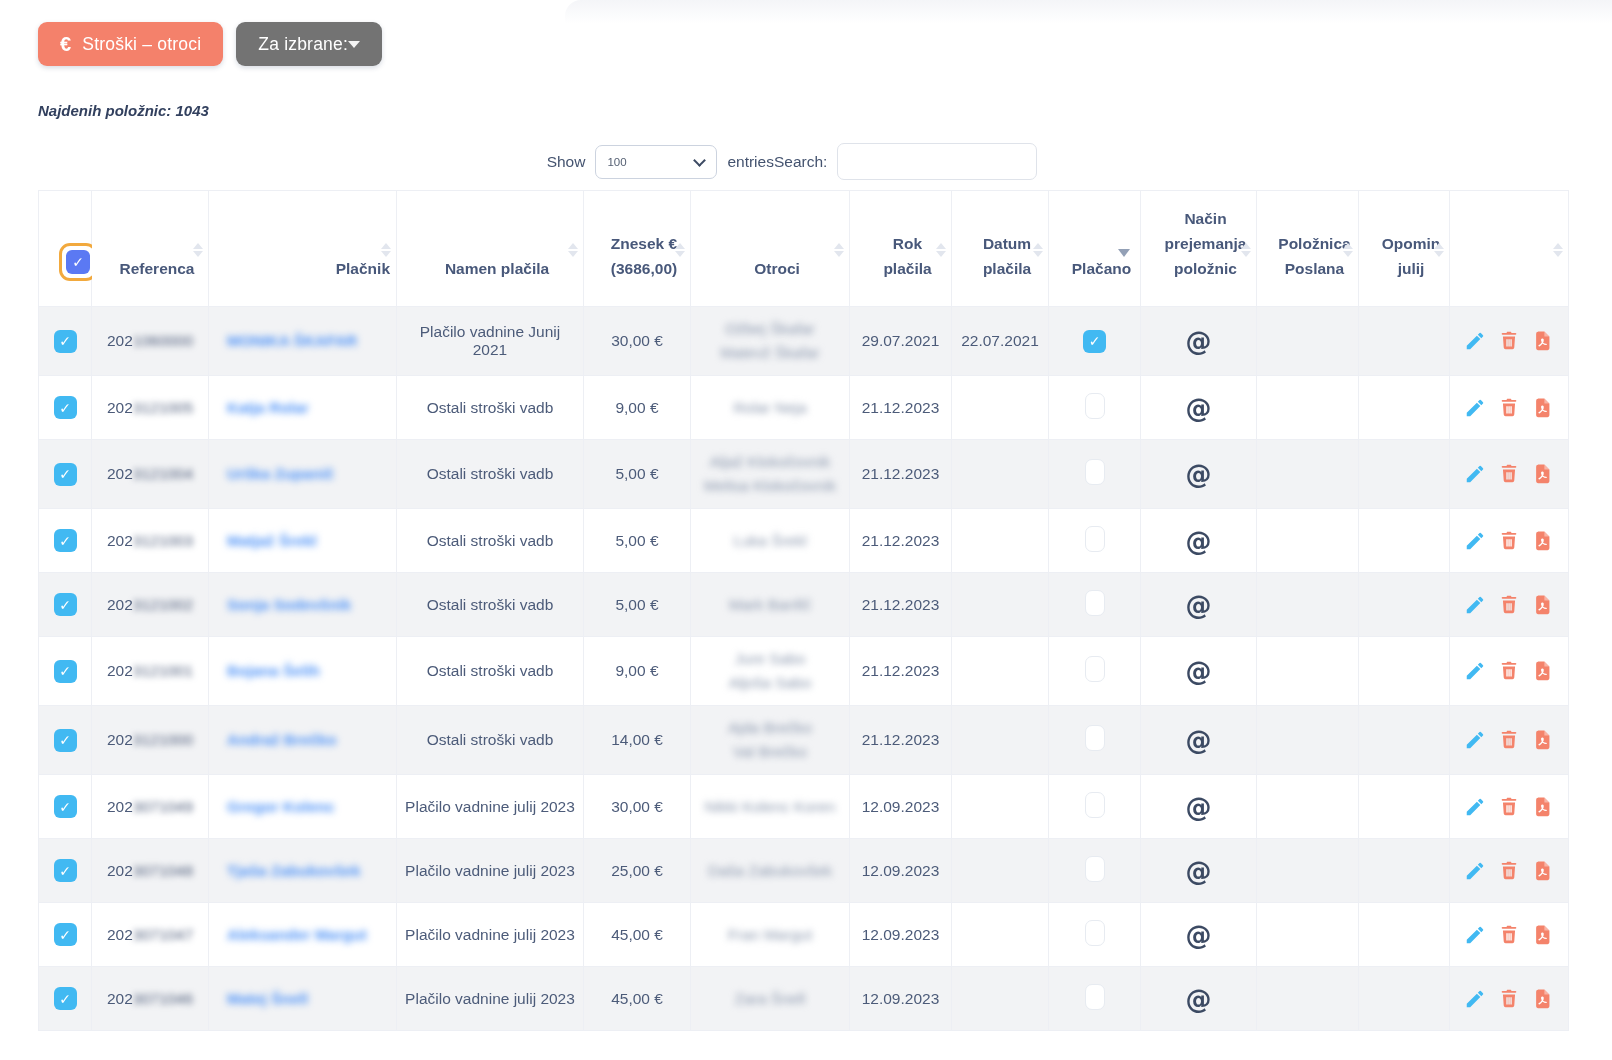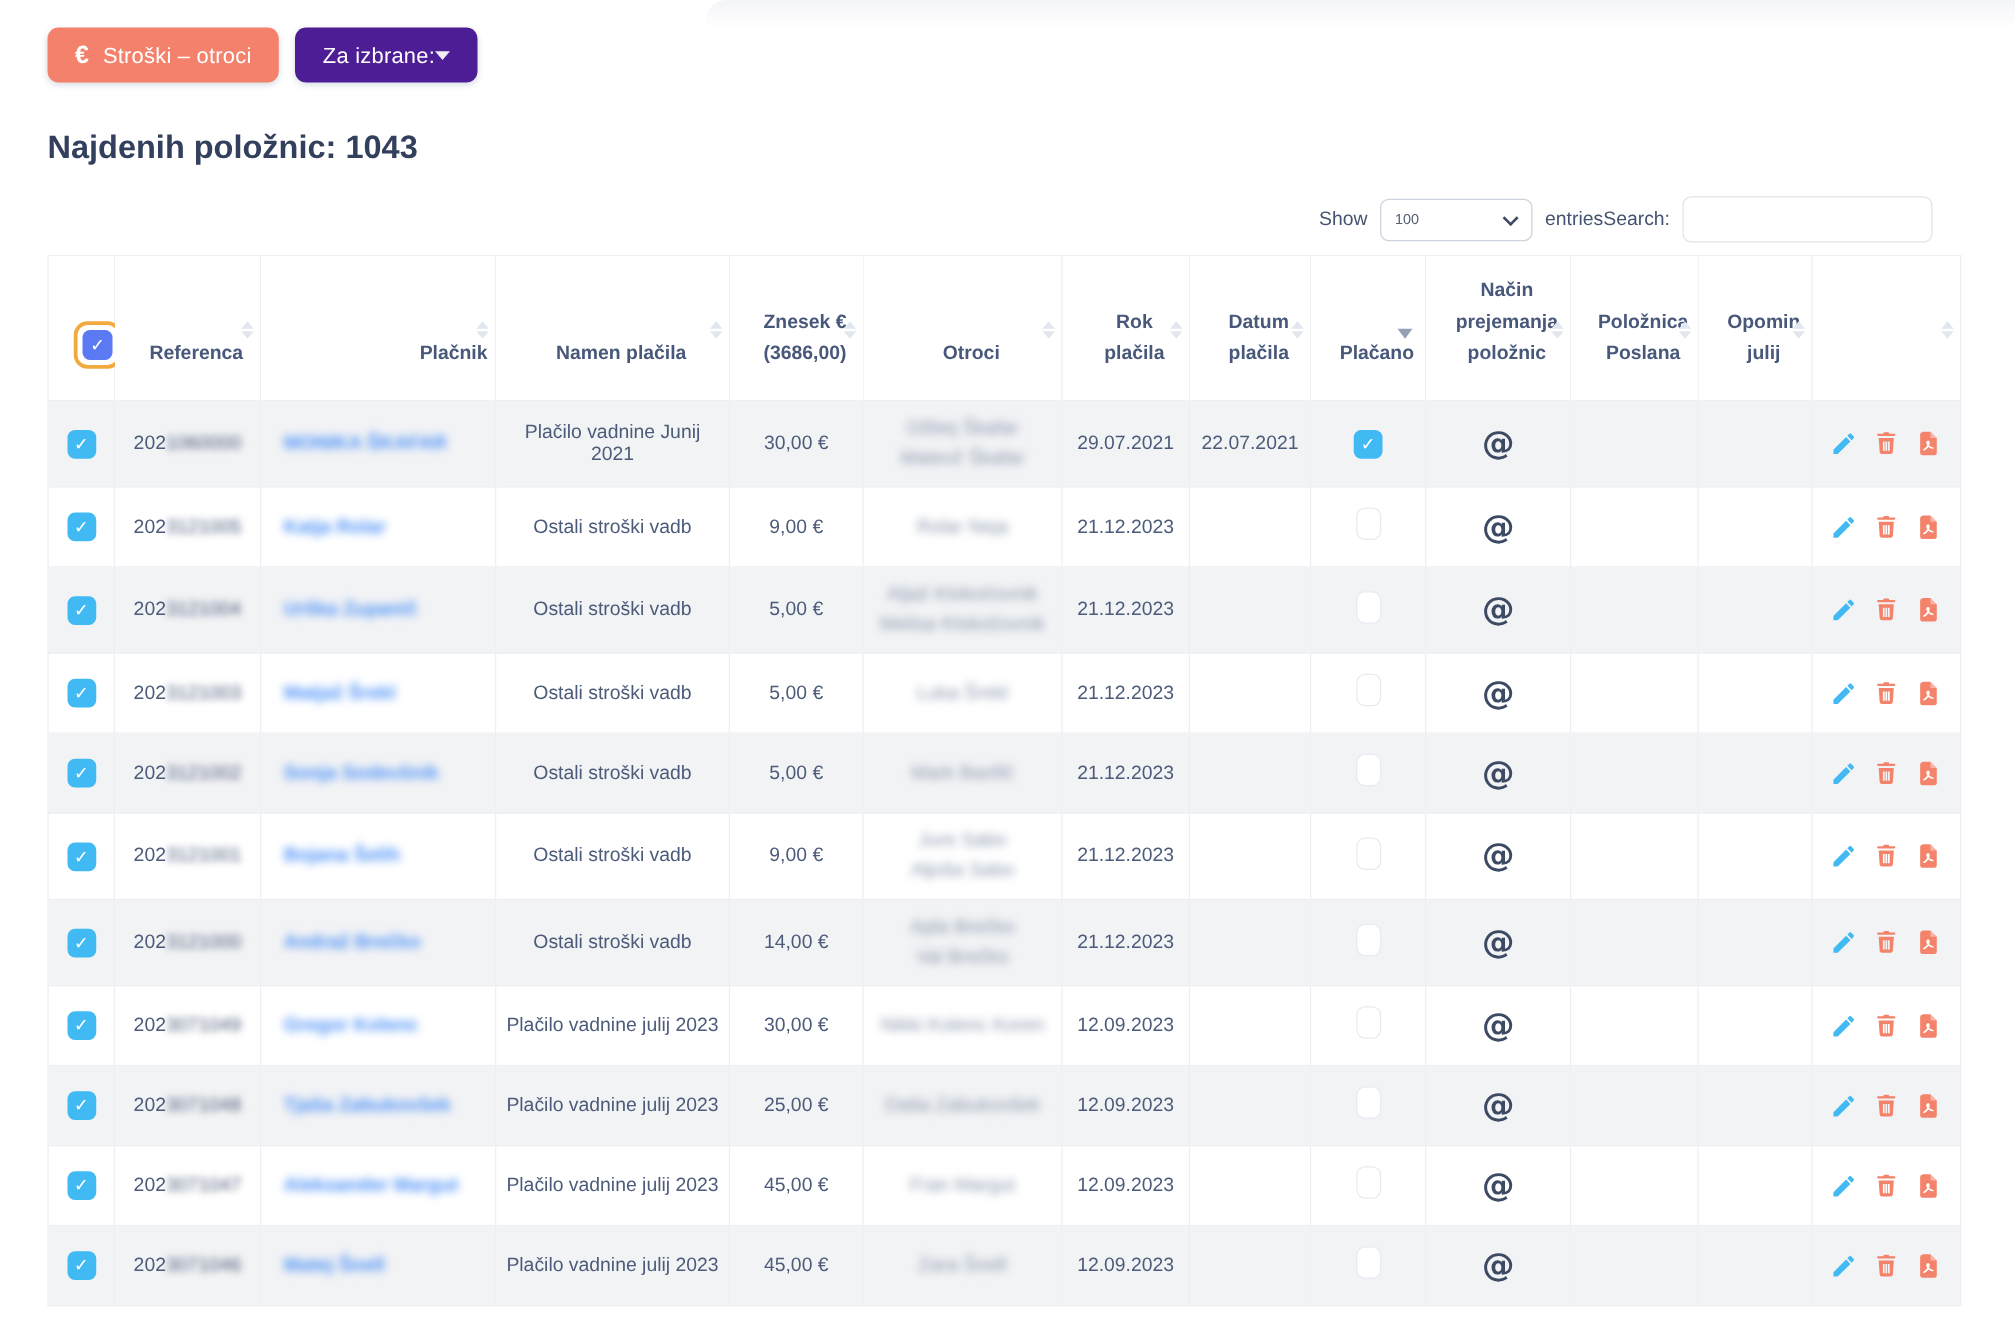--- a/index.html
+++ b/index.html
@@ -18,27 +18,27 @@
 
   
   .btn-row { display:flex; gap:13px; align-items:center; }
   .btn {
     height:44px; border:none; border-radius:9px; color:#fff; font-size:17.5px;
     display:inline-flex; align-items:center; padding:0 22px; cursor:pointer;
     font-family:inherit; box-shadow:0 2px 5px rgba(40,60,100,.18); letter-spacing:.2px;
   }
   .btn-primary { background:#f4816b; gap:11px; }
   .btn-primary .euro { font-size:20px; font-weight:700; }
-  .btn-blue { background:#4c1d95; }
+  .btn-blue { background:#737373; }
   .caret-down { width:0; height:0; border-left:6px solid transparent; border-right:6px solid transparent; border-top:7px solid rgba(255,255,255,.92); }
 
-  .summary { font-size:26px; font-weight:700; color:#32405e; margin:36px 0 12px 0; }
+  .summary { font-size:15px; font-weight:700; color:#32405e; margin:36px 0 12px 0;font-style:italic; }
 
   
-  .controls { display:flex; align-items:center; justify-content:flex-end; margin-top:24px; width:1530px; padding-right:22px; }
+  .controls { display:flex; align-items:center; justify-content:center; margin-top:24px; width:1530px; padding-right:22px; }
   .show-group, .search-group { display:flex; align-items:center; gap:10px; font-size:15.5px; color:#44536f; }
   .select-wrap { position:relative; width:122px; height:34px; }
   .select-wrap select {
     appearance:none; -webkit-appearance:none; width:100%; height:100%;
     border:1px solid #ccd3df; border-radius:7px; background:#fff; padding:0 30px 0 11px;
     font-size:11.5px; color:#566174; font-family:inherit; cursor:pointer;
   }
   .chev { position:absolute; right:13px; top:11px; width:9px; height:9px;
     border-right:2.2px solid #3c4a63; border-bottom:2.2px solid #3c4a63;
     transform:rotate(45deg); pointer-events:none; }

